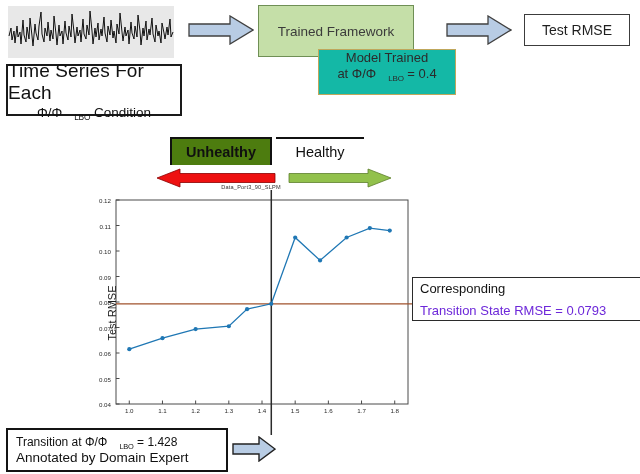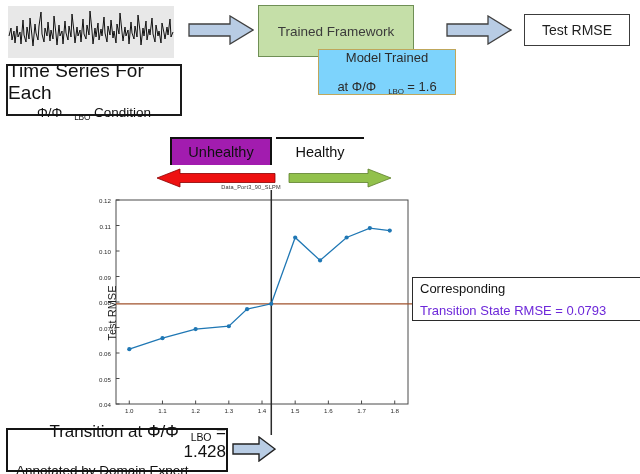--- a/index.html
+++ b/index.html
@@ -14,32 +14,32 @@
           display:flex;flex-direction:column;align-items:center;justify-content:center;}
   #ts-box .l1{font-size:19px;color:#121212;letter-spacing:.1px;}
   #ts-box .l2{font-size:13.5px;color:#121212;margin-top:1px;}
 
   .bluearrow{display:block;}
 
   #framework-box{left:258px;top:5px;width:154px;height:50px;background:#c5dfa8;border:1.4px solid #6f8f55;
                  display:flex;align-items:center;justify-content:center;}
   #framework-box span{font-size:13.5px;color:#3b3b3b;}
 
-  #model-box{left:318px;top:49px;width:136px;height:44px;background:#7dd3fc;border:1.3px solid #bfa75c;
-             display:flex;flex-direction:column;align-items:center;justify-content:space-between;}
+  #model-box{left:318px;top:49px;width:136px;height:44px;background:#14b8a6;border:1.3px solid #bfa75c;
+             display:flex;flex-direction:column;align-items:center;justify-content:flex-start;}
   #model-box .l1{font-size:13px;color:#2b2b2b;}
   #model-box .l2{font-size:13px;color:#2b2b2b;margin-top:1px;}
 
   #rmse-box{left:524px;top:14px;width:104px;height:30px;border:1.6px solid #3c3c3c;background:#fff;
             display:flex;align-items:center;justify-content:center;}
   #rmse-box span{font-size:14px;color:#1f1f1f;}
 
   
   #unhealthy-box{left:170px;top:137px;width:98px;height:26px;border-top:2px solid #111;border-left:2px solid #111;
-                 border-right:2px solid #111;background:#a21caf;display:flex;align-items:center;justify-content:center;}
+                 border-right:2px solid #111;background:#4d7c0f;display:flex;align-items:center;justify-content:center;font-weight:bold;}
   #unhealthy-box span{font-size:14.5px;color:#101010;}
   #healthy-box{left:276px;top:137px;width:88px;height:26px;border-top:2px solid #111;background:#fff;
                display:flex;align-items:center;justify-content:center;}
   #healthy-box span{font-size:14.5px;color:#101010;}
 
   
   #chart-wrap{left:86px;top:190px;width:330px;height:245px;}
   #plot-title{position:absolute;left:0;width:100%;text-align:center;top:-6px;font-size:5.6px;color:#333;
               letter-spacing:.2px;}
   #ylabel{position:absolute;left:-2px;top:50%;transform:translateY(-50%) rotate(-90deg);transform-origin:center;
@@ -51,21 +51,21 @@
 
   
   #corr-box{left:412px;top:277px;width:262px;height:44px;border:1.6px solid #2b2b2b;background:#fff;
             padding-left:7px;box-sizing:border-box;display:flex;flex-direction:column;justify-content:center;}
   #corr-box .l1{font-size:13px;color:#141414;}
   #corr-box .l2{font-size:13px;color:#6d28d9;margin-top:7px;}
 
   
   #trans-box{left:6px;top:428px;width:222px;height:44px;border:2px solid #141414;background:#fff;
              padding-left:8px;box-sizing:border-box;display:flex;flex-direction:column;justify-content:center;}
-  #trans-box .l1{font-size:17px;color:#111;text-align:right;}
+  #trans-box .l1{font-size:12px;color:#111;}
   #trans-box .l2{font-size:13.5px;color:#111;margin-top:1px;}
 
   sub{font-size:.62em;vertical-align:baseline;position:relative;top:.34em;letter-spacing:-.2px;padding-left:12px;}
 </style>
 </head>
 <body>
 
 <div class="abs" id="noise-panel">
   <svg width="166" height="52" viewBox="0 0 166 52">
     <polyline fill="none" stroke="#111" stroke-width="1" points="1,30 3,22 4,34 6,25 7,37 9,20 10,31 12,26 13,38 15,14 16,29 18,36 19,21 21,33 22,12 24,30 25,40 27,18 28,27 30,34 31,20 33,6 34,28 36,36 37,22 39,30 40,16 42,35 43,24 45,33 46,10 48,28 49,39 51,19 52,30 54,25 55,38 57,15 58,27 60,34 61,20 63,31 64,8 66,26 67,37 69,21 70,30 72,24 73,36 75,13 76,28 78,33 79,19 81,29 82,5 84,25 85,38 87,22 88,31 90,17 91,34 93,23 94,30 96,11 97,27 99,36 100,20 102,29 103,14 105,32 106,25 108,37 109,18 111,28 112,7 114,26 115,35 117,21 118,30 120,24 121,38 123,16 124,27 126,33 127,20 129,31 130,9 132,25 133,39 135,22 136,30 138,15 139,34 141,23 142,29 144,12 145,28 147,36 148,19 150,30 151,25 153,37 154,17 156,27 157,33 159,21 160,29 162,13 163,31 165,26"></polyline>
@@ -82,21 +82,21 @@
     <polygon points="1,9 42,9 42,1 65,15 42,29 42,21 1,21" fill="#b8cce4" stroke="#404040" stroke-width="1.3"></polygon>
   </svg>
 </div>
 
 <div class="abs" id="framework-box">
   <span>Trained Framework</span>
 </div>
 
 <div class="abs" id="model-box">
   <div class="l1">Model Trained</div>
-  <div class="l2"><span>at Φ/Φ</span><sub>LBO</sub><span> = 1.6</span></div>
+  <div class="l2"><span>at Φ/Φ</span><sub>LBO</sub><span> = 0.4</span></div>
 </div>
 
 <div class="abs" style="left:446px;top:15px;">
   <svg class="bluearrow" width="66" height="30" viewBox="0 0 66 30">
     <polygon points="1,9 42,9 42,1 65,15 42,29 42,21 1,21" fill="#b8cce4" stroke="#404040" stroke-width="1.3"></polygon>
   </svg>
 </div>
 
 <div class="abs" id="rmse-box">
   <span>Test RMSE</span>

